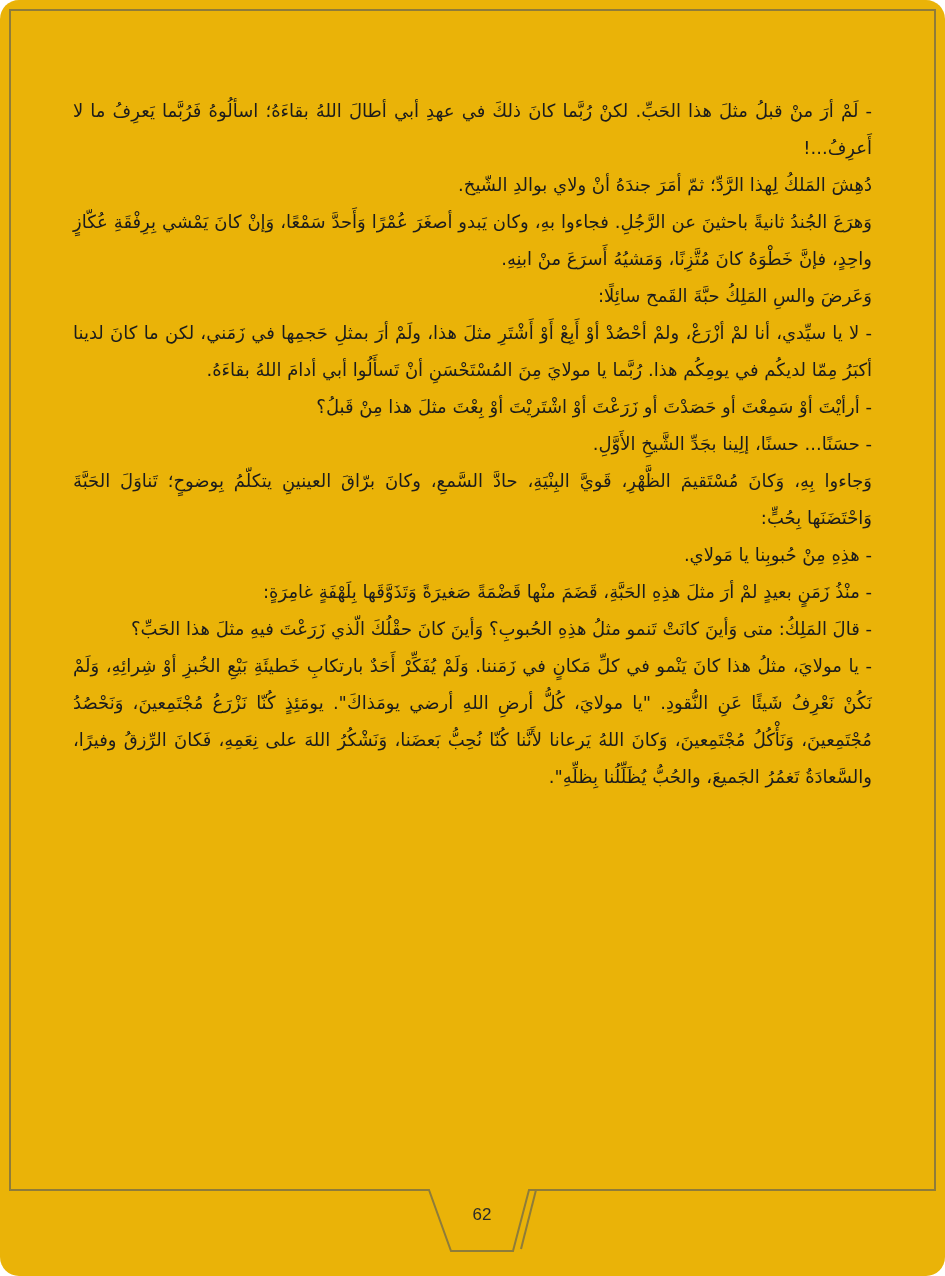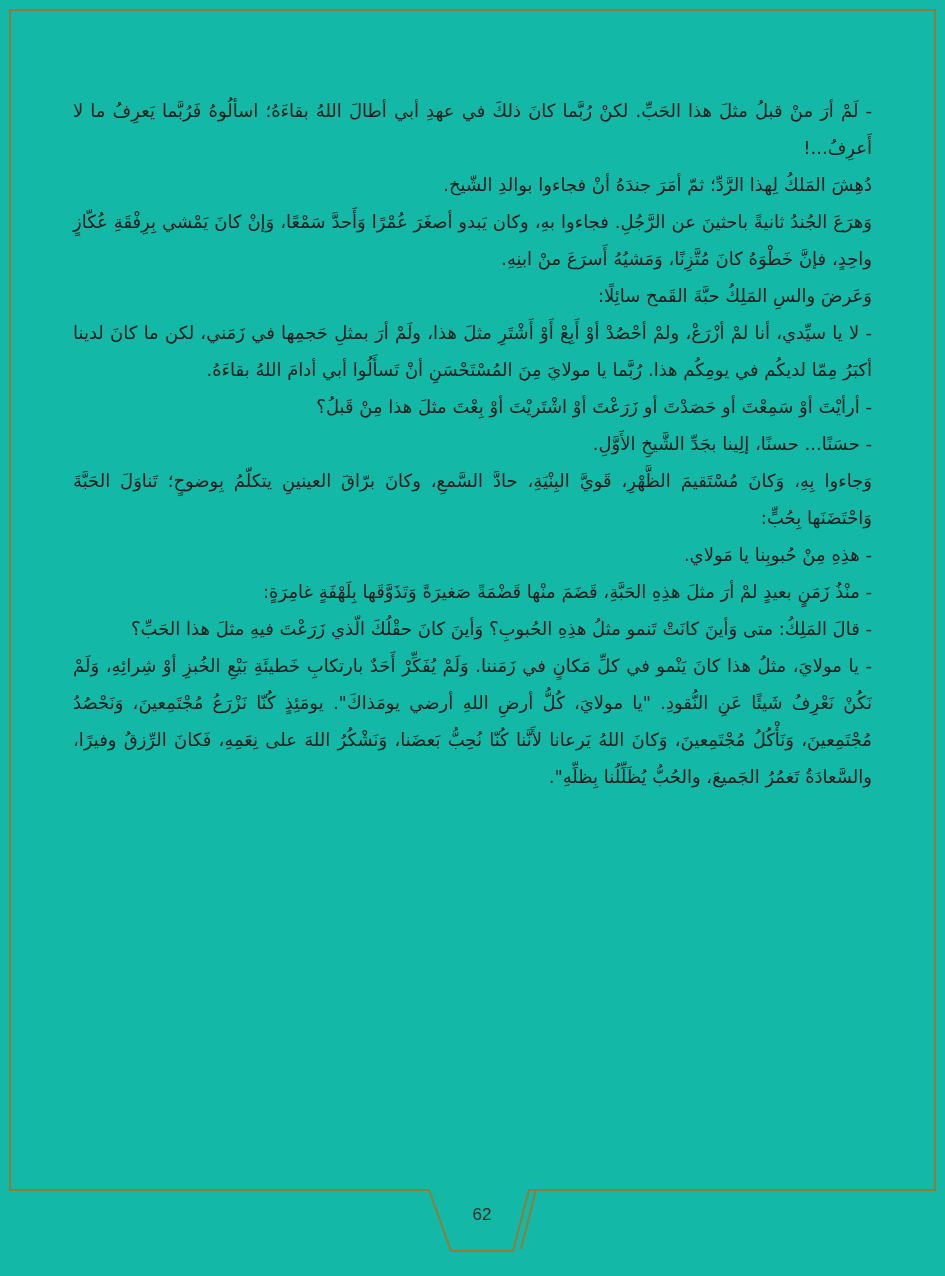--- a/index.html
+++ b/index.html
@@ -4,23 +4,24 @@
 <style>
   html, body {
     margin: 0;
     padding: 0;
     background: #ffffff;
   }
   .page {
     position: relative;
     width: 945px;
     height: 1276px;
-    background: #14b8a6;
+    background: #eab308;
     overflow: hidden;
     font-family: "DejaVu Sans", sans-serif;
+    border-radius: 19px;
   }
   .frame-svg {
     position: absolute;
     top: 0; left: 0;
     width: 945px;
     height: 1276px;
     pointer-events: none;
   }
   .text-block {
     position: absolute;
@@ -53,21 +54,21 @@
 
 <div class="page">
 
   <svg class="frame-svg" viewBox="0 0 945 1276" xmlns="http://www.w3.org/2000/svg">
     <path d="M10 10 H935 V1190 H529 L513 1251 H451 L429 1190 H10 Z" fill="none" stroke="#8e7c3a" stroke-width="2"></path>
     <path d="M521 1249 L536 1190" fill="none" stroke="#8e7c3a" stroke-width="2"></path>
   </svg>
 
   <div class="text-block">
       <p>- لَمْ أرَ منْ قبلُ مثلَ هذا الحَبِّ. لكنْ رُبَّما كانَ ذلكَ في عهدِ أبي أطالَ اللهُ بقاءَهُ؛ اسألُوهُ فَرُبَّما يَعرِفُ ما لا أَعرِفُ...!</p>
-      <p>دُهِشَ المَلكُ لِهذا الرَّدِّ؛ ثمّ أمَرَ جندَهُ أنْ فجاءوا بوالدِ الشّيخ.</p>
+      <p>دُهِشَ المَلكُ لِهذا الرَّدِّ؛ ثمّ أمَرَ جندَهُ أنْ ولاي بوالدِ الشّيخ.</p>
       <p>وَهرَعَ الجُندُ ثانيةً باحثينَ عن الرَّجُلِ. فجاءوا بهِ، وكان يَبدو أصغَرَ عُمْرًا وَأَحدَّ سَمْعًا، وَإنْ كانَ يَمْشي بِرِفْقَةِ عُكّازٍ واحِدٍ، فإنَّ خَطْوَهُ كانَ مُتَّزِنًا، وَمَشيُهُ أَسرَعَ منْ ابنِهِ.</p>
       <p>وَعَرضَ والسِ المَلِكُ حبَّةَ القَمح سائِلًا:</p>
       <p>- لا يا سيِّدي، أنا لمْ أزْرَعْ، ولمْ أحْصُدْ أوْ أَبِعْ أَوْ أَشْتَرِ مثلَ هذا، ولَمْ أرَ بمثلِ حَجمِها في زَمَني، لكن ما كانَ لدينا أكبَرُ مِمّا لديكُم في يومِكُم هذا. رُبَّما يا مولايَ مِنَ المُسْتَحْسَنِ أنْ تَسأَلُوا أبي أدامَ اللهُ بقاءَهُ.</p>
       <p>- أرأيْتَ أوْ سَمِعْتَ أو حَصَدْتَ أو زَرَعْتَ أوْ اشْتَريْتَ أوْ بِعْتَ مثلَ هذا مِنْ قَبلُ؟</p>
       <p>- حسَنًا... حسنًا، إلِينا بجَدِّ الشَّيخِ الأَوَّلِ.</p>
       <p>وَجاءوا بِهِ، وَكانَ مُسْتَقيمَ الظَّهْرِ، قَويَّ البِنْيَةِ، حادَّ السَّمعِ، وكانَ برّاقَ العينينِ يتكلّمُ بِوضوحٍ؛ تَناوَلَ الحَبَّةَ وَاحْتَضَنَها بِحُبٍّ:</p>
       <p>- هذِهِ مِنْ حُبوبِنا يا مَولاي.</p>
       <p>- منْذُ زَمَنٍ بعيدٍ لمْ أرَ مثلَ هذِهِ الحَبَّةِ، قَضَمَ منْها قَضْمَةً صَغيرَةً وَتَذَوَّقَها بِلَهْفَةٍ غامِرَةٍ:</p>
       <p>- قالَ المَلِكُ: متى وَأينَ كانَتْ تَنمو مثلُ هذِهِ الحُبوبِ؟ وَأينَ كانَ حقْلُكَ الّذي زَرَعْتَ فيهِ مثلَ هذا الحَبِّ؟</p>
       <p>- يا مولايَ، مثلُ هذا كانَ يَنْمو في كلِّ مَكانٍ في زَمَننا. وَلَمْ يُفَكِّرْ أَحَدٌ بارتكابِ خَطيئَةِ بَيْعِ الخُبزِ أوْ شِرائِهِ، وَلَمْ نَكُنْ نَعْرِفُ شَيئًا عَنِ النُّقودِ. "يا مولايَ، كُلُّ أرضِ اللهِ أرضي يومَذاكَ". يومَئِذٍ كُنّا نَزْرَعُ مُجْتَمِعينَ، وَنَحْصُدُ مُجْتَمِعينَ، وَنَأْكُلُ مُجْتَمِعينَ، وَكانَ اللهُ يَرعانا لأَنَّنا كُنّا نُحِبُّ بَعضَنا، وَنَشْكُرُ اللهَ على نِعَمِهِ، فَكانَ الرِّزقُ وفيرًا، والسَّعادَةُ تَغمُرُ الجَميعَ، والحُبُّ يُظَلِّلُنا بِظلِّهِ".</p>

